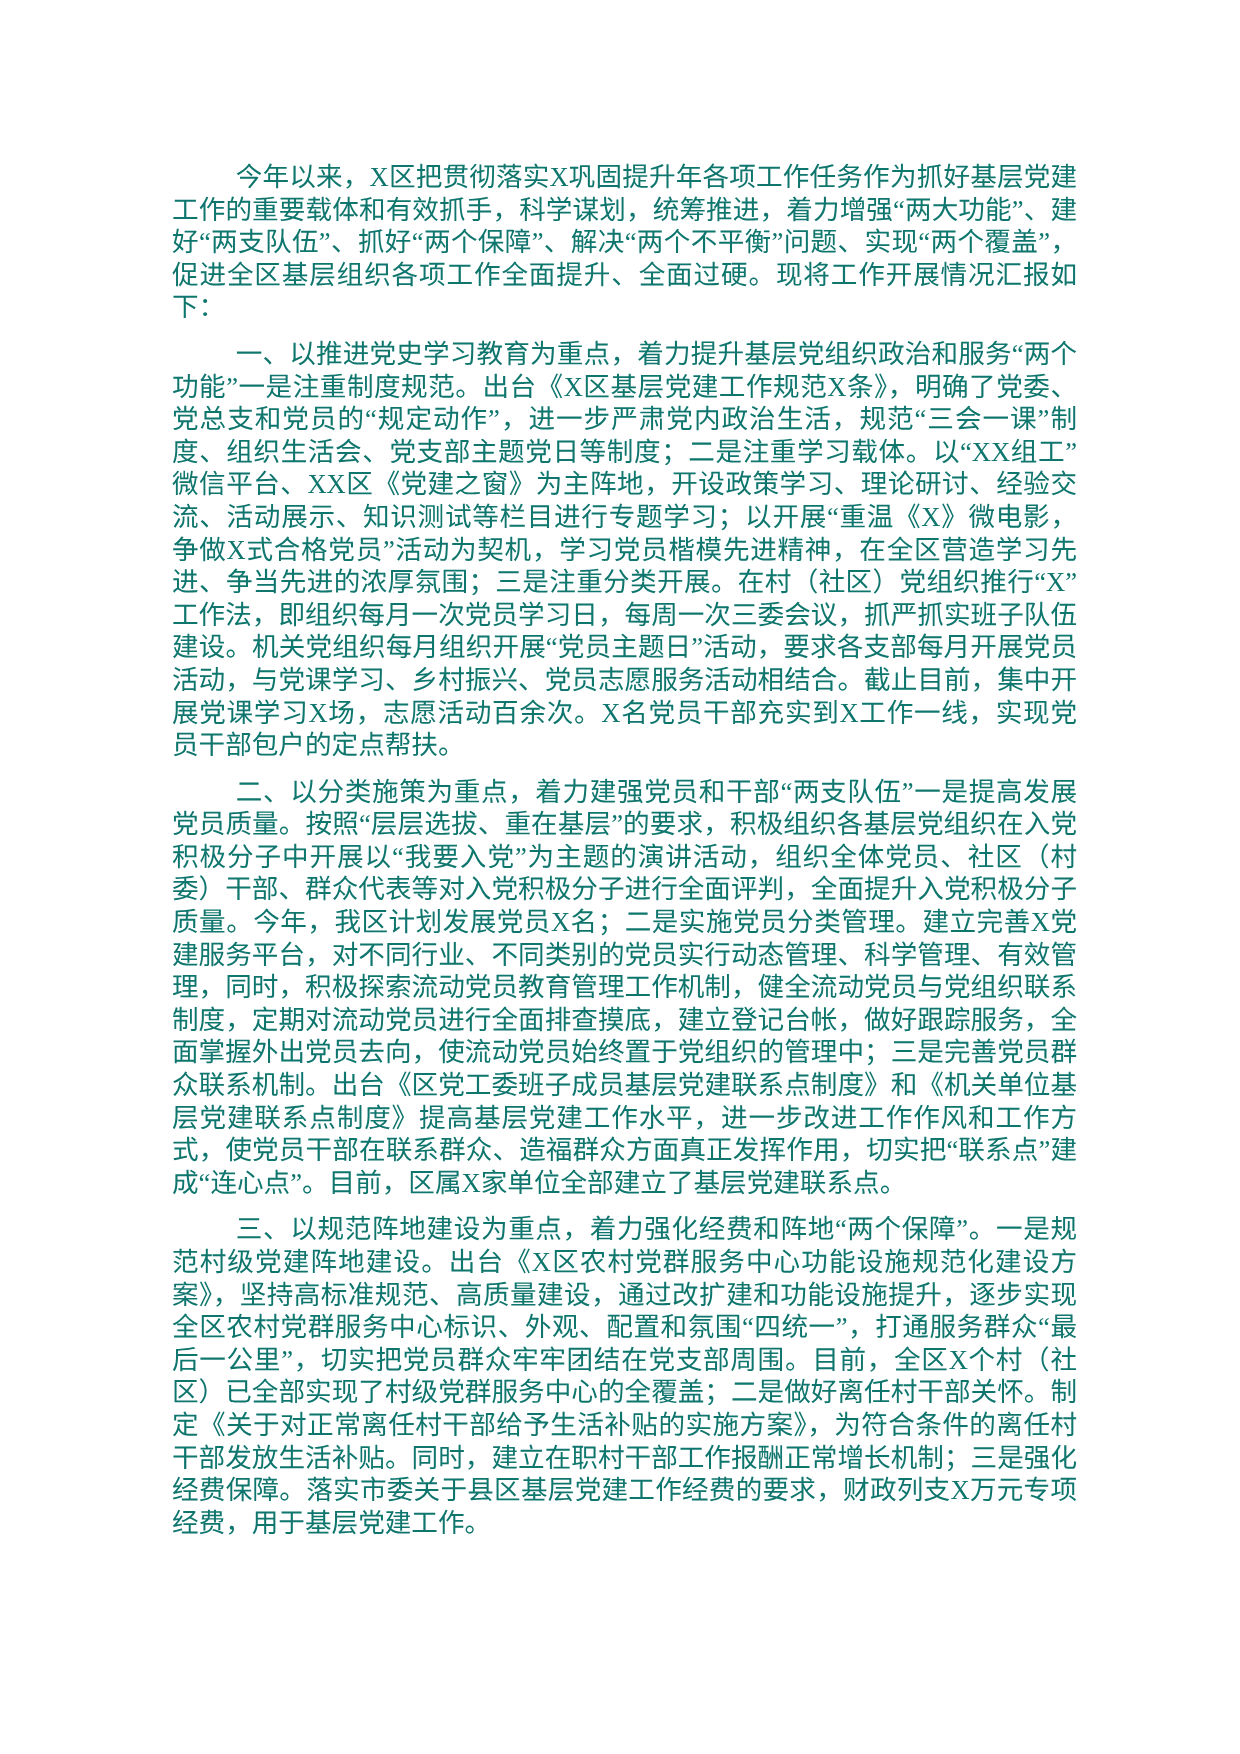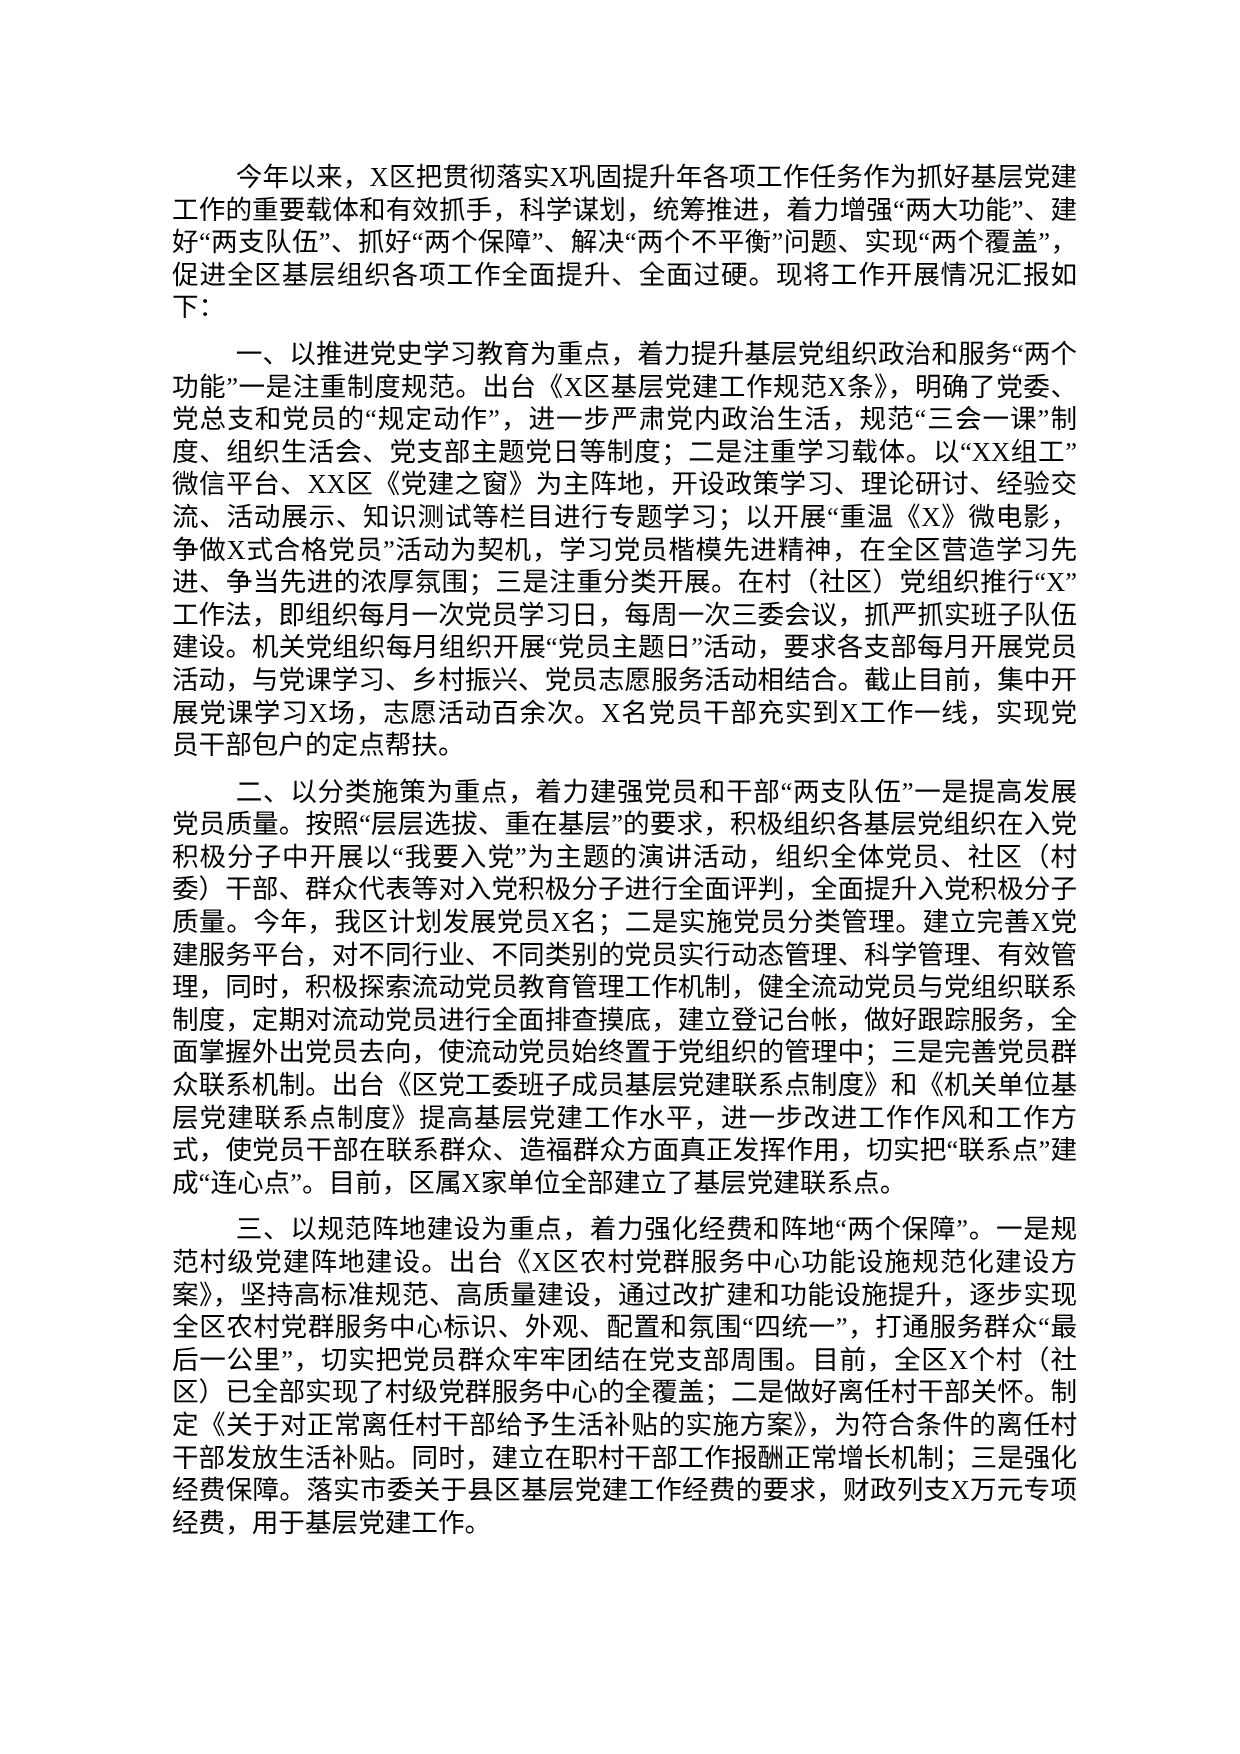--- a/index.html
+++ b/index.html
@@ -34,19 +34,19 @@
     margin-bottom: 12px;
   }
   .para strong {
     font-weight: normal;
   }
 </style>
 </head>
 <body>
 
 <div class="page">
-  <div class="doc" style="color: #000000;">
+  <div class="doc" style="color: #0f766e;">
       <p class="para"><span>今年以来，X区把贯彻落实X巩固提升年各项工作任务作为抓好基层党建工作的重要载体和有效抓手，科学谋划，统筹推进，着力增强“两大功能”、建好“两支队伍”、抓好“两个保障”、解决“两个不平衡”问题、实现“两个覆盖”，促进全区基层组织各项工作全面提升、全面过硬。现将工作开展情况汇报如下：</span></p>
       <p class="para"><strong>一、以推进党史学习教育为重点，着力提升基层党组织政治和服务“两个功能”一是注重制度规范。</strong><span>出台《X区基层党建工作规范X条》，明确了党委、党总支和党员的“规定动作”，进一步严肃党内政治生活，规范“三会一课”制度、组织生活会、党支部主题党日等制度；</span><strong>二是注重学习载体。</strong><span>以“XX组工”微信平台、XX区《党建之窗》为主阵地，开设政策学习、理论研讨、经验交流、活动展示、知识测试等栏目进行专题学习；以开展“重温《X》微电影，争做X式合格党员”活动为契机，学习党员楷模先进精神，在全区营造学习先进、争当先进的浓厚氛围；</span><strong>三是注重分类开展。</strong><span>在村（社区）党组织推行“X”工作法，即组织每月一次党员学习日，每周一次三委会议，抓严抓实班子队伍建设。机关党组织每月组织开展“党员主题日”活动，要求各支部每月开展党员活动，与党课学习、乡村振兴、党员志愿服务活动相结合。截止目前，集中开展党课学习X场，志愿活动百余次。X名党员干部充实到X工作一线，实现党员干部包户的定点帮扶。</span></p>
       <p class="para"><strong>二、以分类施策为重点，着力建强党员和干部“两支队伍”一是提高发展党员质量。</strong><span>按照“层层选拔、重在基层”的要求，积极组织各基层党组织在入党积极分子中开展以“我要入党”为主题的演讲活动，组织全体党员、社区（村委）干部、群众代表等对入党积极分子进行全面评判，全面提升入党积极分子质量。今年，我区计划发展党员X名；</span><strong>二是实施党员分类管理。</strong><span>建立完善X党建服务平台，对不同行业、不同类别的党员实行动态管理、科学管理、有效管理，同时，积极探索流动党员教育管理工作机制，健全流动党员与党组织联系制度，定期对流动党员进行全面排查摸底，建立登记台帐，做好跟踪服务，全面掌握外出党员去向，使流动党员始终置于党组织的管理中；</span><strong>三是完善党员群众联系机</strong><span>制。出台《区党工委班子成员基层党建联系点制度》和《机关单位基层党建联系点制度》提高基层党建工作水平，进一步改进工作作风和工作方式，使党员干部在联系群众、造福群众方面真正发挥作用，切实把“联系点”建成“连心点”。目前，区属X家单位全部建立了基层党建联系点。</span></p>
       <p class="para"><strong>三、以规范阵地建设为重点，着力强化经费和阵地“两个保障”。一是规范村级党建阵地建设。</strong><span>出台《X区农村党群服务中心功能设施规范化建设方案》，坚持高标准规范、高质量建设，通过改扩建和功能设施提升，逐步实现全区农村党群服务中心标识、外观、配置和氛围“四统一”，打通服务群众“最后一公里”，切实把党员群众牢牢团结在党支部周围。目前，全区X个村（社区）已全部实现了村级党群服务中心的全覆盖；</span><strong>二是做好离任村干部关怀。</strong><span>制定《关于对正常离任村干部给予生活补贴的实施方案》，为符合条件的离任村干部发放生活补贴。同时，建立在职村干部工作报酬正常增长机制；三是强化经费保障。落实市委关于县区基层党建工作经费的要求，财政列支X万元专项经费，用于基层党建工作。</span></p>
     </div>
 </div>
 
 </body></html>

